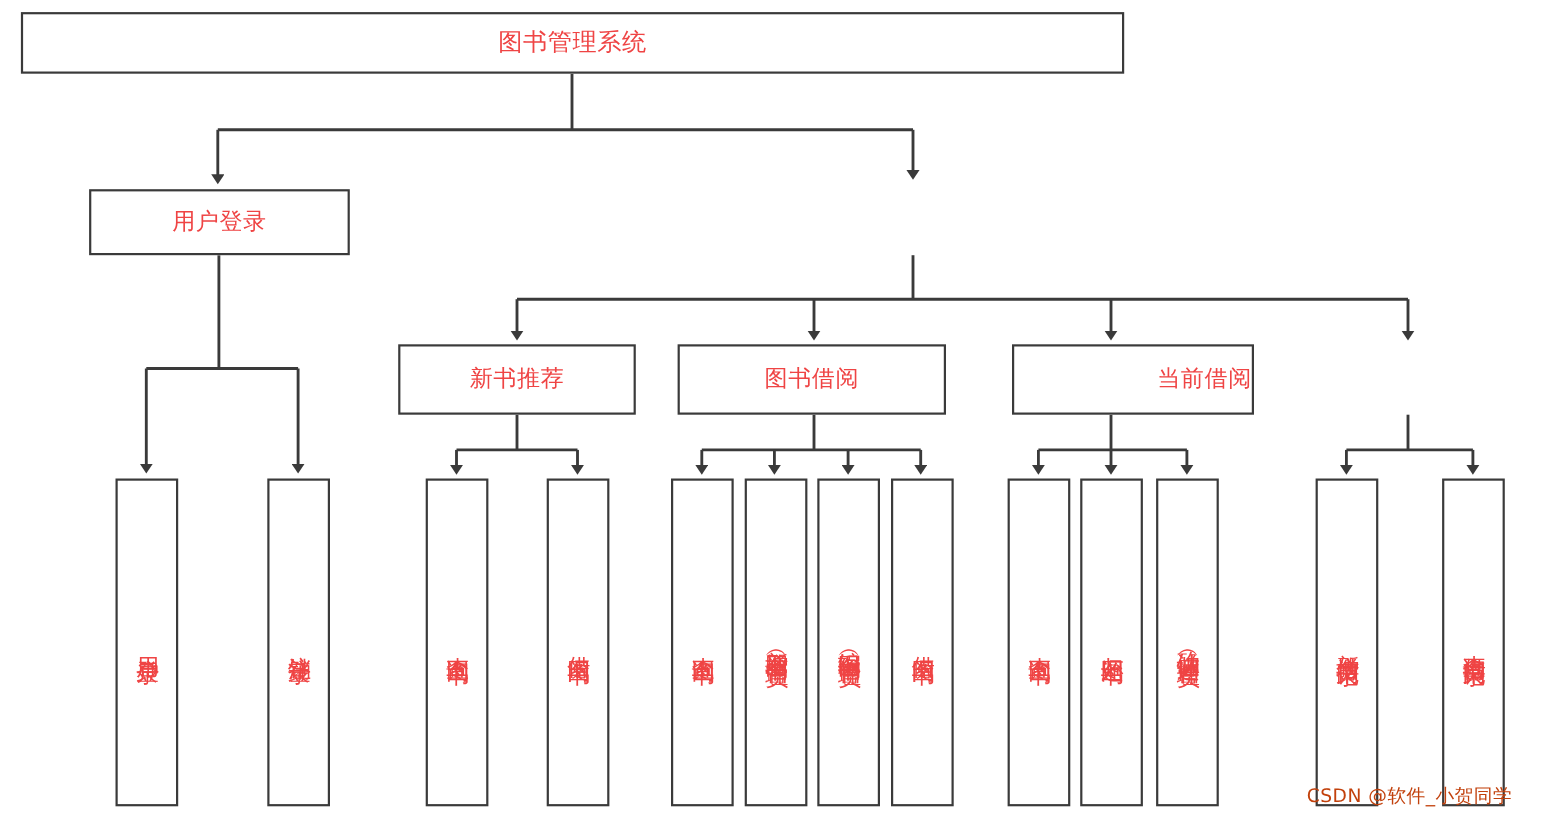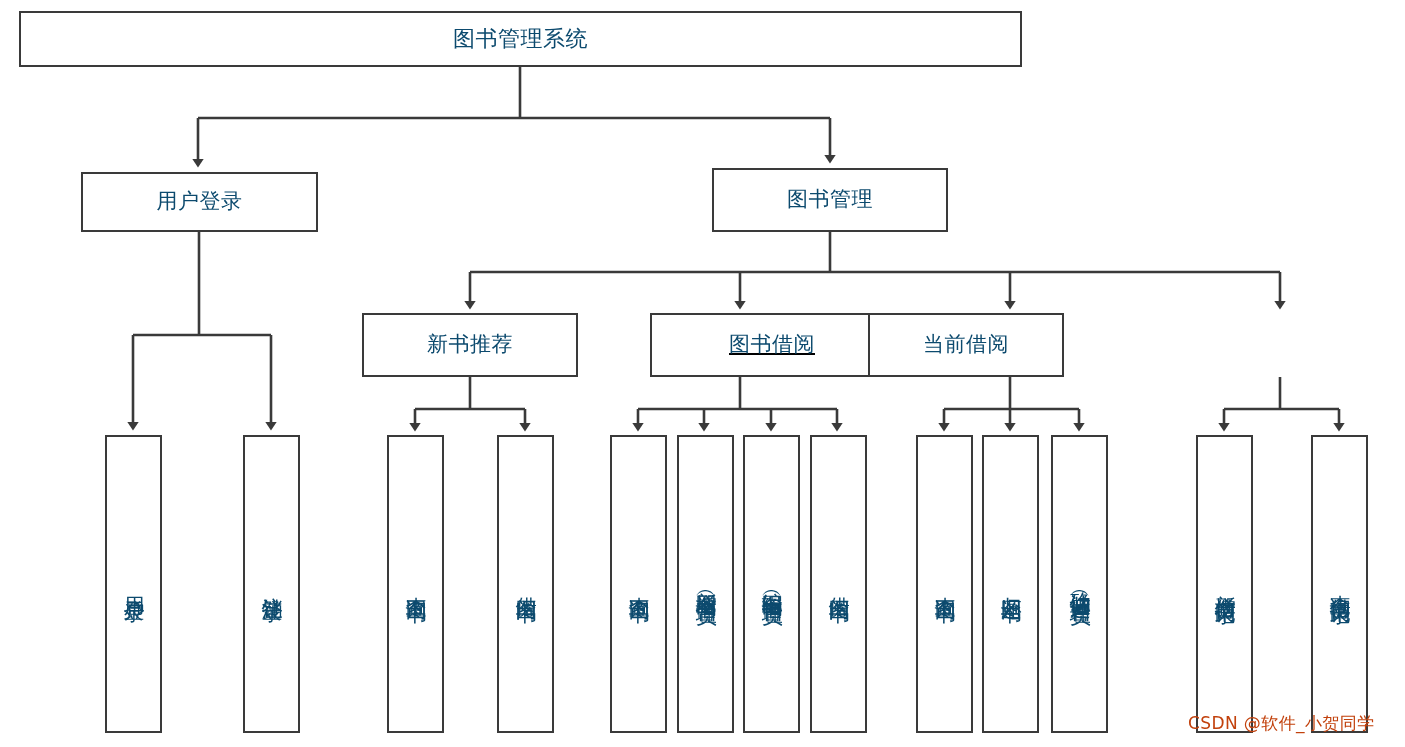--- a/index.html
+++ b/index.html
@@ -28,21 +28,21 @@
     position: absolute;
     box-sizing: border-box;
     background: #ffffff;
     border: 2px solid #3a3a3a;
     display: flex;
     align-items: center;
     justify-content: center;
     overflow: hidden;
   }
   .node .lbl {
-    color: #0c4a6e;
+    color: #ef4444;
     font-size: 21px;
     line-height: 1.12;
     letter-spacing: 0.5px;
     white-space: nowrap;
   }
   .node.vert .lbl {
     writing-mode: vertical-rl;
     text-orientation: upright;
     letter-spacing: 2px;
     font-size: 21px;
@@ -114,31 +114,28 @@
     </g>
   </svg>
 
   <div class="node root" style="left:19px; top:11px; width:1003px; height:56px;">
     <span class="lbl">图书管理系统</span>
   </div>
 
   <div class="node" style="left:81px; top:172px; width:237px; height:60px;">
     <span class="lbl">用户登录</span>
   </div>
-  <div class="node" style="left:712px; top:168px; width:236px; height:64px;">
-    <span class="lbl">图书管理</span>
-  </div>
 
   <div class="node" style="left:362px; top:313px; width:216px; height:64px;text-align:center;">
     <span class="lbl">新书推荐</span>
   </div>
-  <div class="node" style="left:650px; top:313px; width:244px; height:64px;text-decoration:underline;">
+  <div class="node" style="left:616px; top:313px; width:244px; height:64px;">
     <span class="lbl">图书借阅</span>
   </div>
-  <div class="node" style="left:868px; top:313px; width:196px; height:64px;">
+  <div class="node" style="left:920px; top:313px; width:220px; height:64px;justify-content:flex-end;">
     <span class="lbl">当前借阅</span>
   </div>
 
   <div class="node vert" style="left:105px; top:435px; width:57px; height:298px;">
     <span class="lbl">用户登录</span>
   </div>
   <div class="node vert" style="left:243px; top:435px; width:57px; height:298px;">
     <span class="lbl">注销登录</span>
   </div>
 

